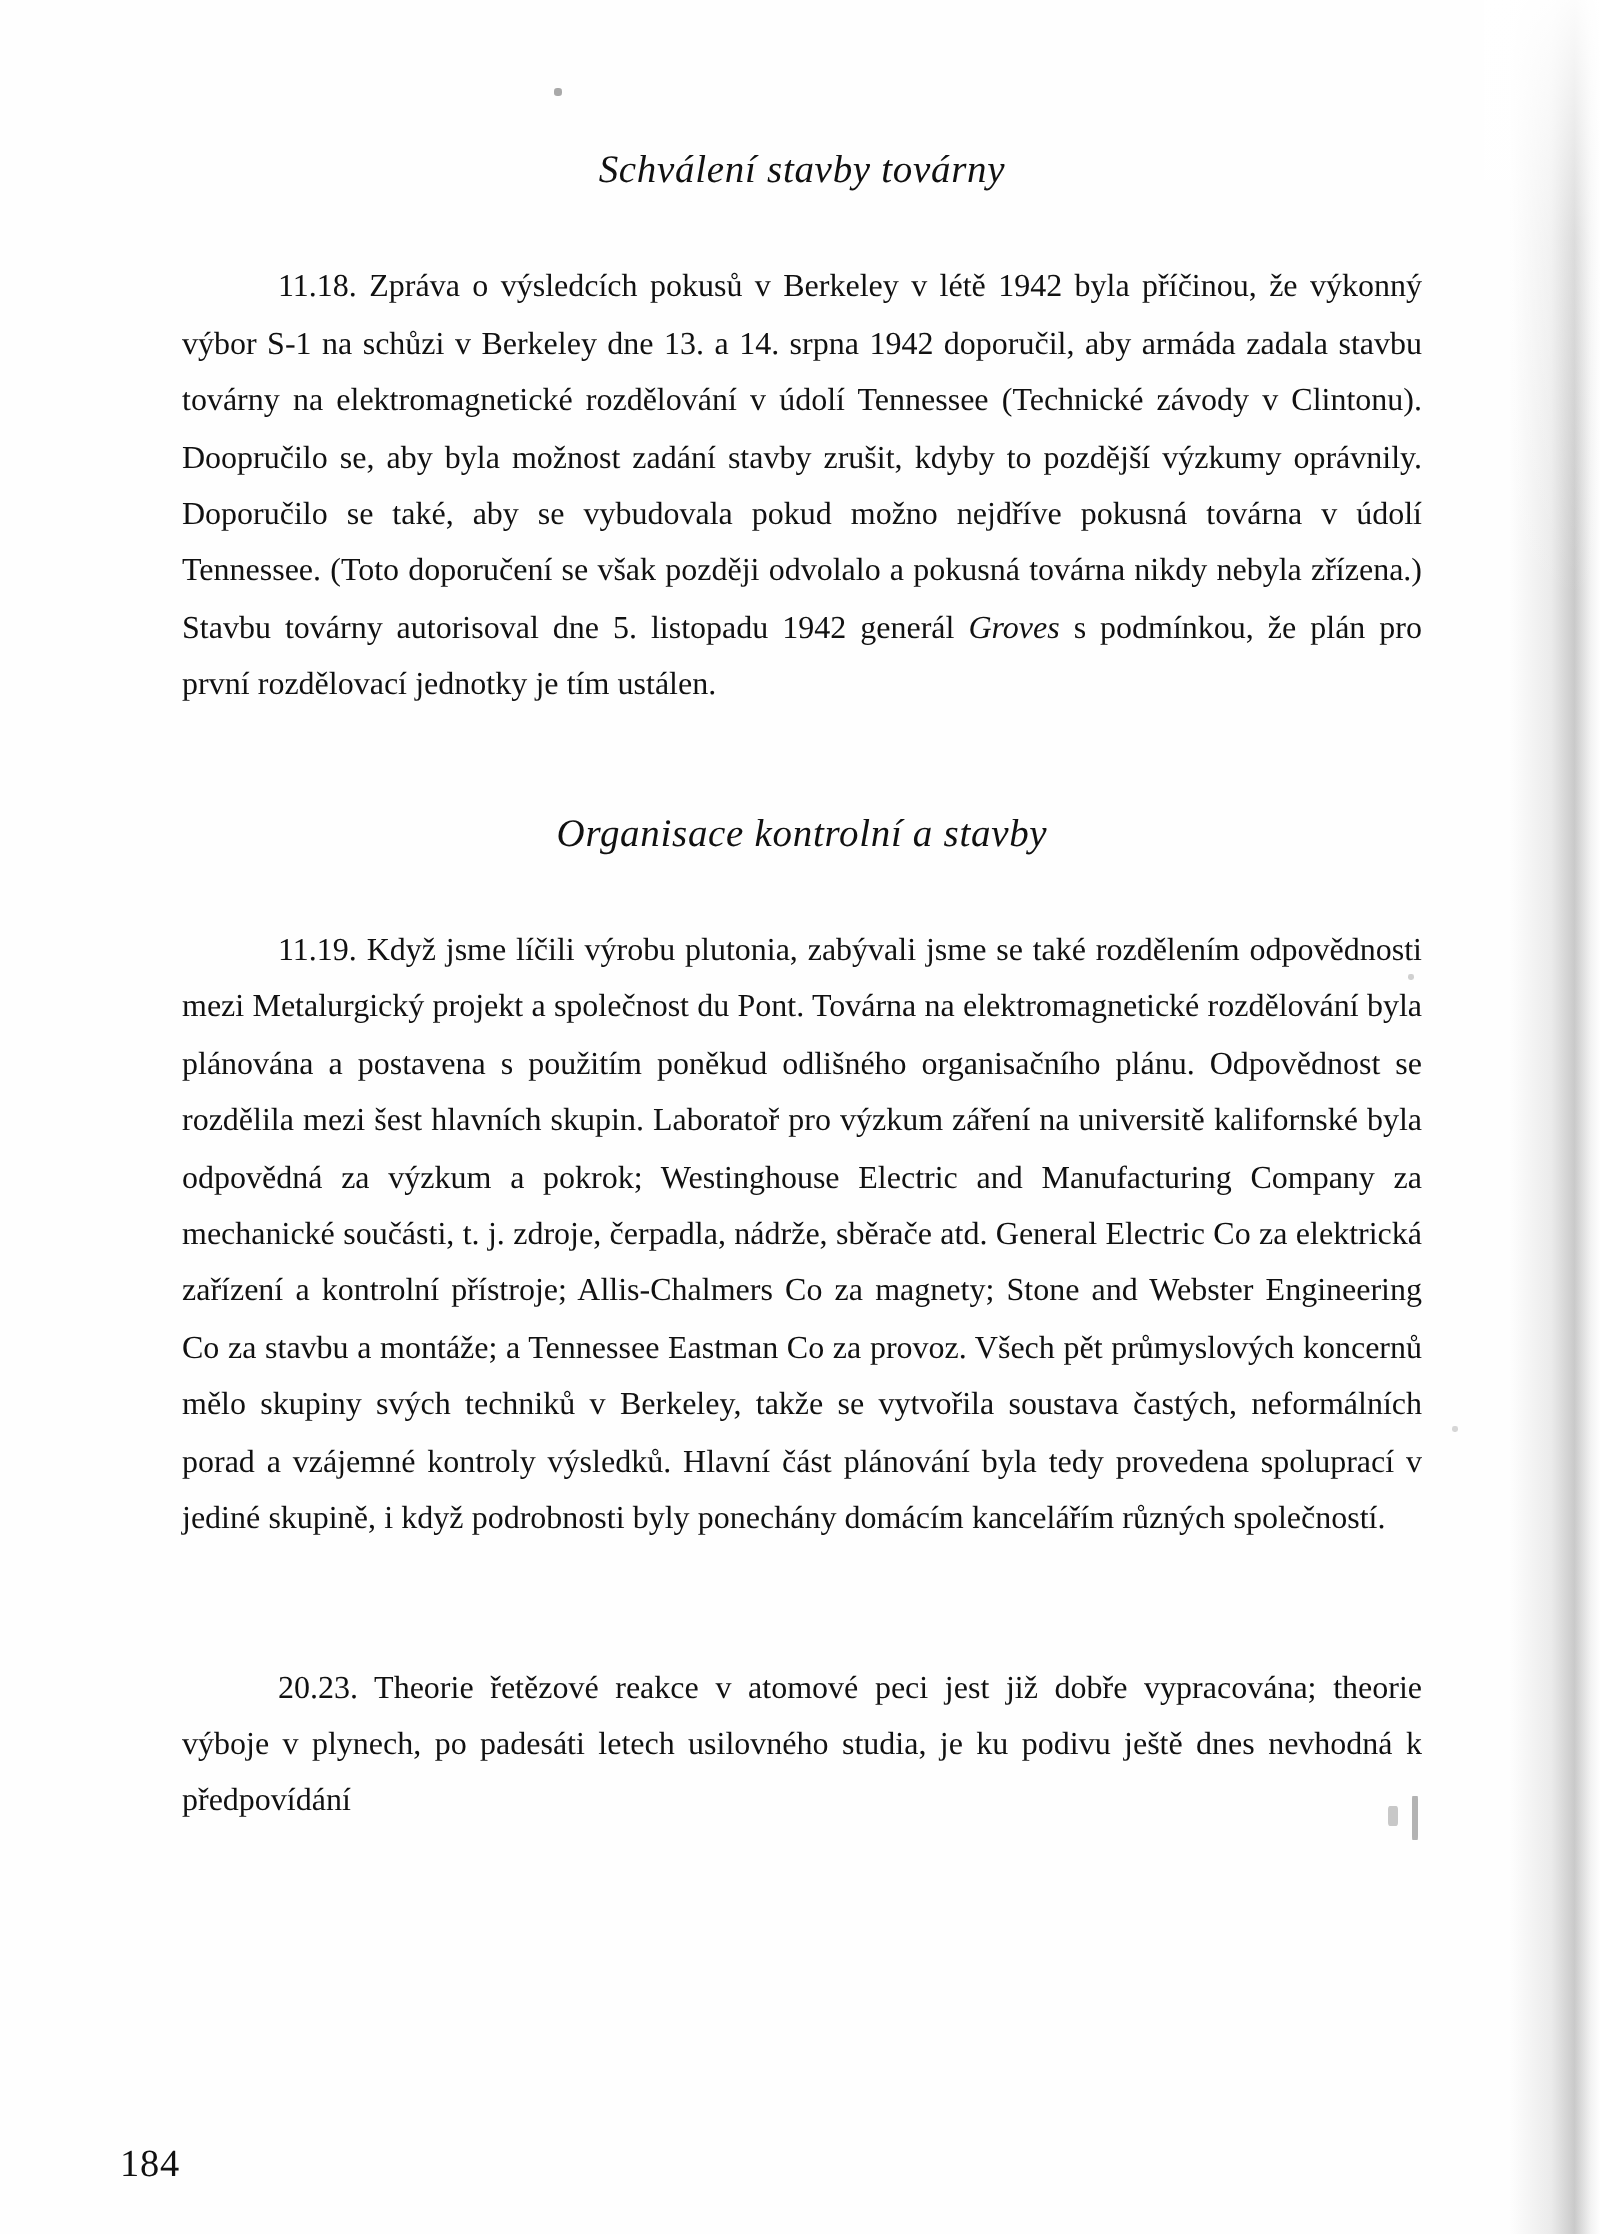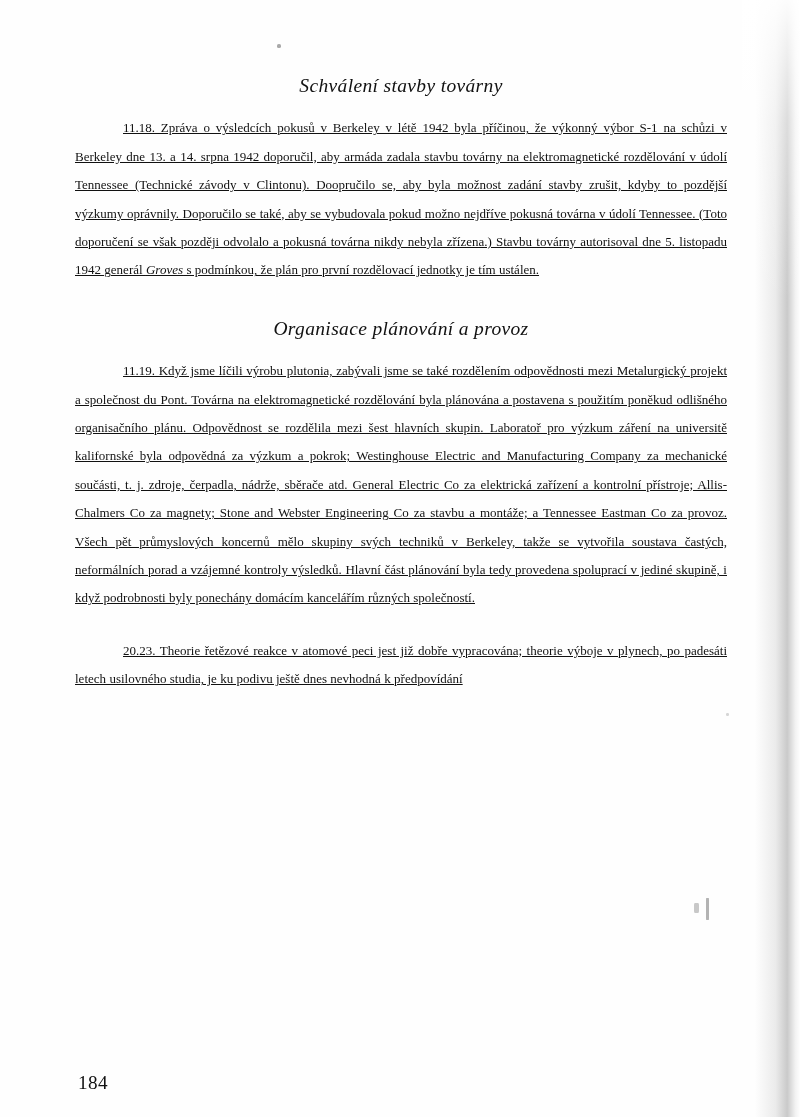--- a/index.html
+++ b/index.html
@@ -58,44 +58,43 @@
     margin: 0;
     font-weight: normal;
     font-style: italic;
     font-size: 19.5px;
     text-align: center;
     letter-spacing: 0.35px;
     line-height: 1.2;
   }
 
   p.para {
-    margin: 0;
-    font-size: 13px;
+    margin: 16px;
+    font-size: 16px;
     line-height: 28.4px;
     text-align: justify;
     text-indent: 48px;
     hyphens: manual;
     -webkit-hyphens: manual;
     word-spacing: 0.1px;
-    text-decoration: underline;
   }
 
   
   .gap-heading-to-para { height: 17px; }
   .gap-para-to-heading { height: 32px; }
   .gap-para-to-heading-tight { height: 8px; }
   .gap-heading-to-para-tight { height: 16px; }
 
   em.name {
     font-style: italic;
   }
 
   #page-number {
     position: absolute;
-    left: 78px;
+    left: 60px;
     top: 1072px;
     font-size: 19.2px;
     letter-spacing: 0.4px;
   }
 
   
   .speck {
     position: absolute;
     background: #9a9a9a;
     pointer-events: none;
@@ -122,21 +121,21 @@
   <span class="speck" id="speck-margin-b"></span>
 
   <div id="text-block">
 
     <h2 class="heading">Schválení stavby továrny</h2>
     <div class="gap-heading-to-para"></div>
     <p class="para">11.18. Zpráva o výsledcích pokusů v Berkeley v létě 1942 byla příčinou, že výkonný výbor S-1 na schůzi v Berkeley dne 13. a 14. srpna 1942 doporučil, aby armáda zadala stavbu továrny na elektromagnetické rozdělování v údolí Tennessee (Technické závody v Clintonu). Doopručilo se, aby byla možnost zadání stavby zrušit, kdyby to pozdější výzkumy oprávnily. Doporučilo se také, aby se vybudovala pokud možno nejdříve pokusná továrna v údolí Tennessee. (Toto doporučení se však později odvolalo a pokusná továrna nikdy nebyla zřízena.) Stavbu továrny autorisoval dne 5. listopadu 1942 generál <em class="name">Groves</em> s podmínkou, že plán pro první rozdělovací jednotky je tím ustálen.</p>
 
     <div class="gap-para-to-heading"></div>
 
-    <h2 class="heading">Organisace plánování a provoz</h2>
+    <h2 class="heading">Organisace kontrolní a stavby</h2>
     <div class="gap-heading-to-para"></div>
     <p class="para">11.19. Když jsme líčili výrobu plutonia, zabývali jsme se také rozdělením odpovědnosti mezi Metalurgický projekt a společnost du Pont. Továrna na elektromagnetické rozdělování byla plánována a postavena s použitím poněkud odlišného organisačního plánu. Odpovědnost se rozdělila mezi šest hlavních skupin. Laboratoř pro výzkum záření na universitě kalifornské byla odpovědná za výzkum a pokrok; Westinghouse Electric and Manufacturing Company za mechanické součásti, t. j. zdroje, čerpadla, nádrže, sběrače atd. General Electric Co za elektrická zařízení a kontrolní přístroje; Allis-Chalmers Co za magnety; Stone and Webster Engineering Co za stavbu a montáže; a Tennessee Eastman Co za provoz. Všech pět průmyslových koncernů mělo skupiny svých techniků v Berkeley, takže se vytvořila soustava častých, neformálních porad a vzájemné kontroly výsledků. Hlavní část plánování byla tedy provedena spoluprací v jediné skupině, i když podrobnosti byly ponechány domácím kancelářím různých společností.</p>
 
     <div class="gap-para-to-heading-tight"></div>
 
     <div class="gap-heading-to-para-tight"></div>
     <p class="para">20.23. Theorie řetězové reakce v atomové peci jest již dobře vypracována; theorie výboje v plynech, po padesáti letech usilovného studia, je ku podivu ještě dnes nevhodná k předpovídání</p>
 
   </div>
 

